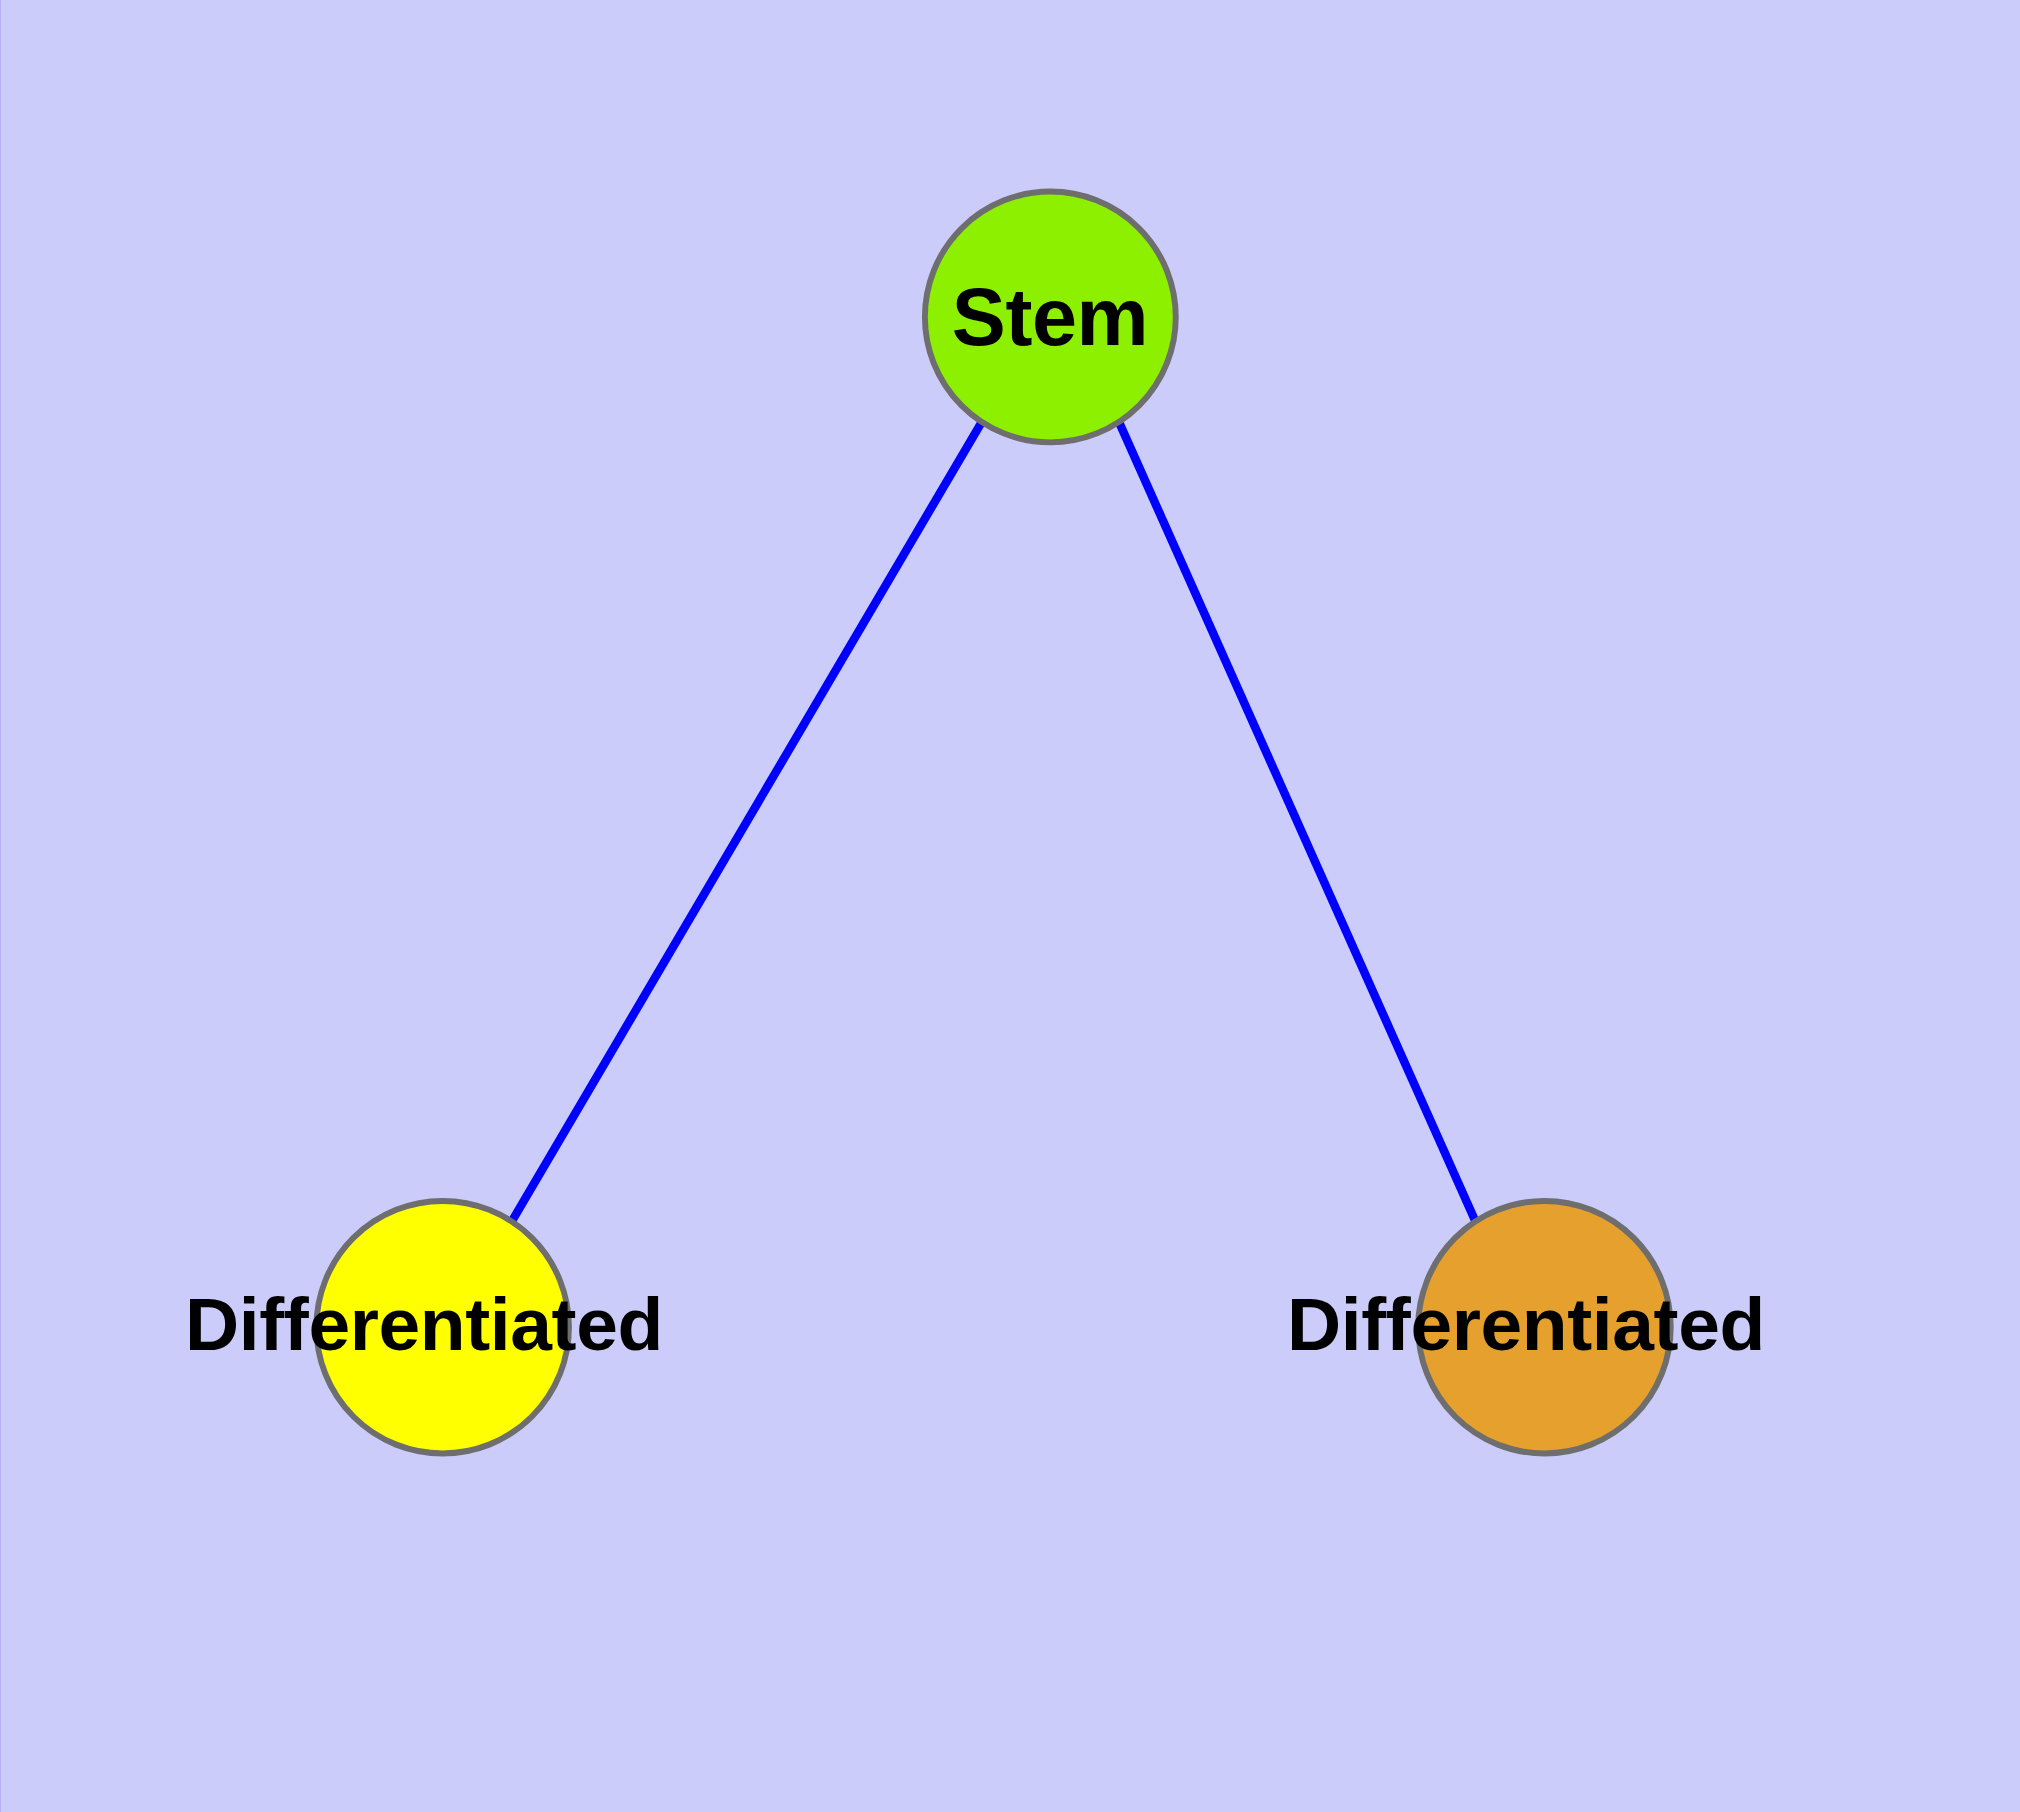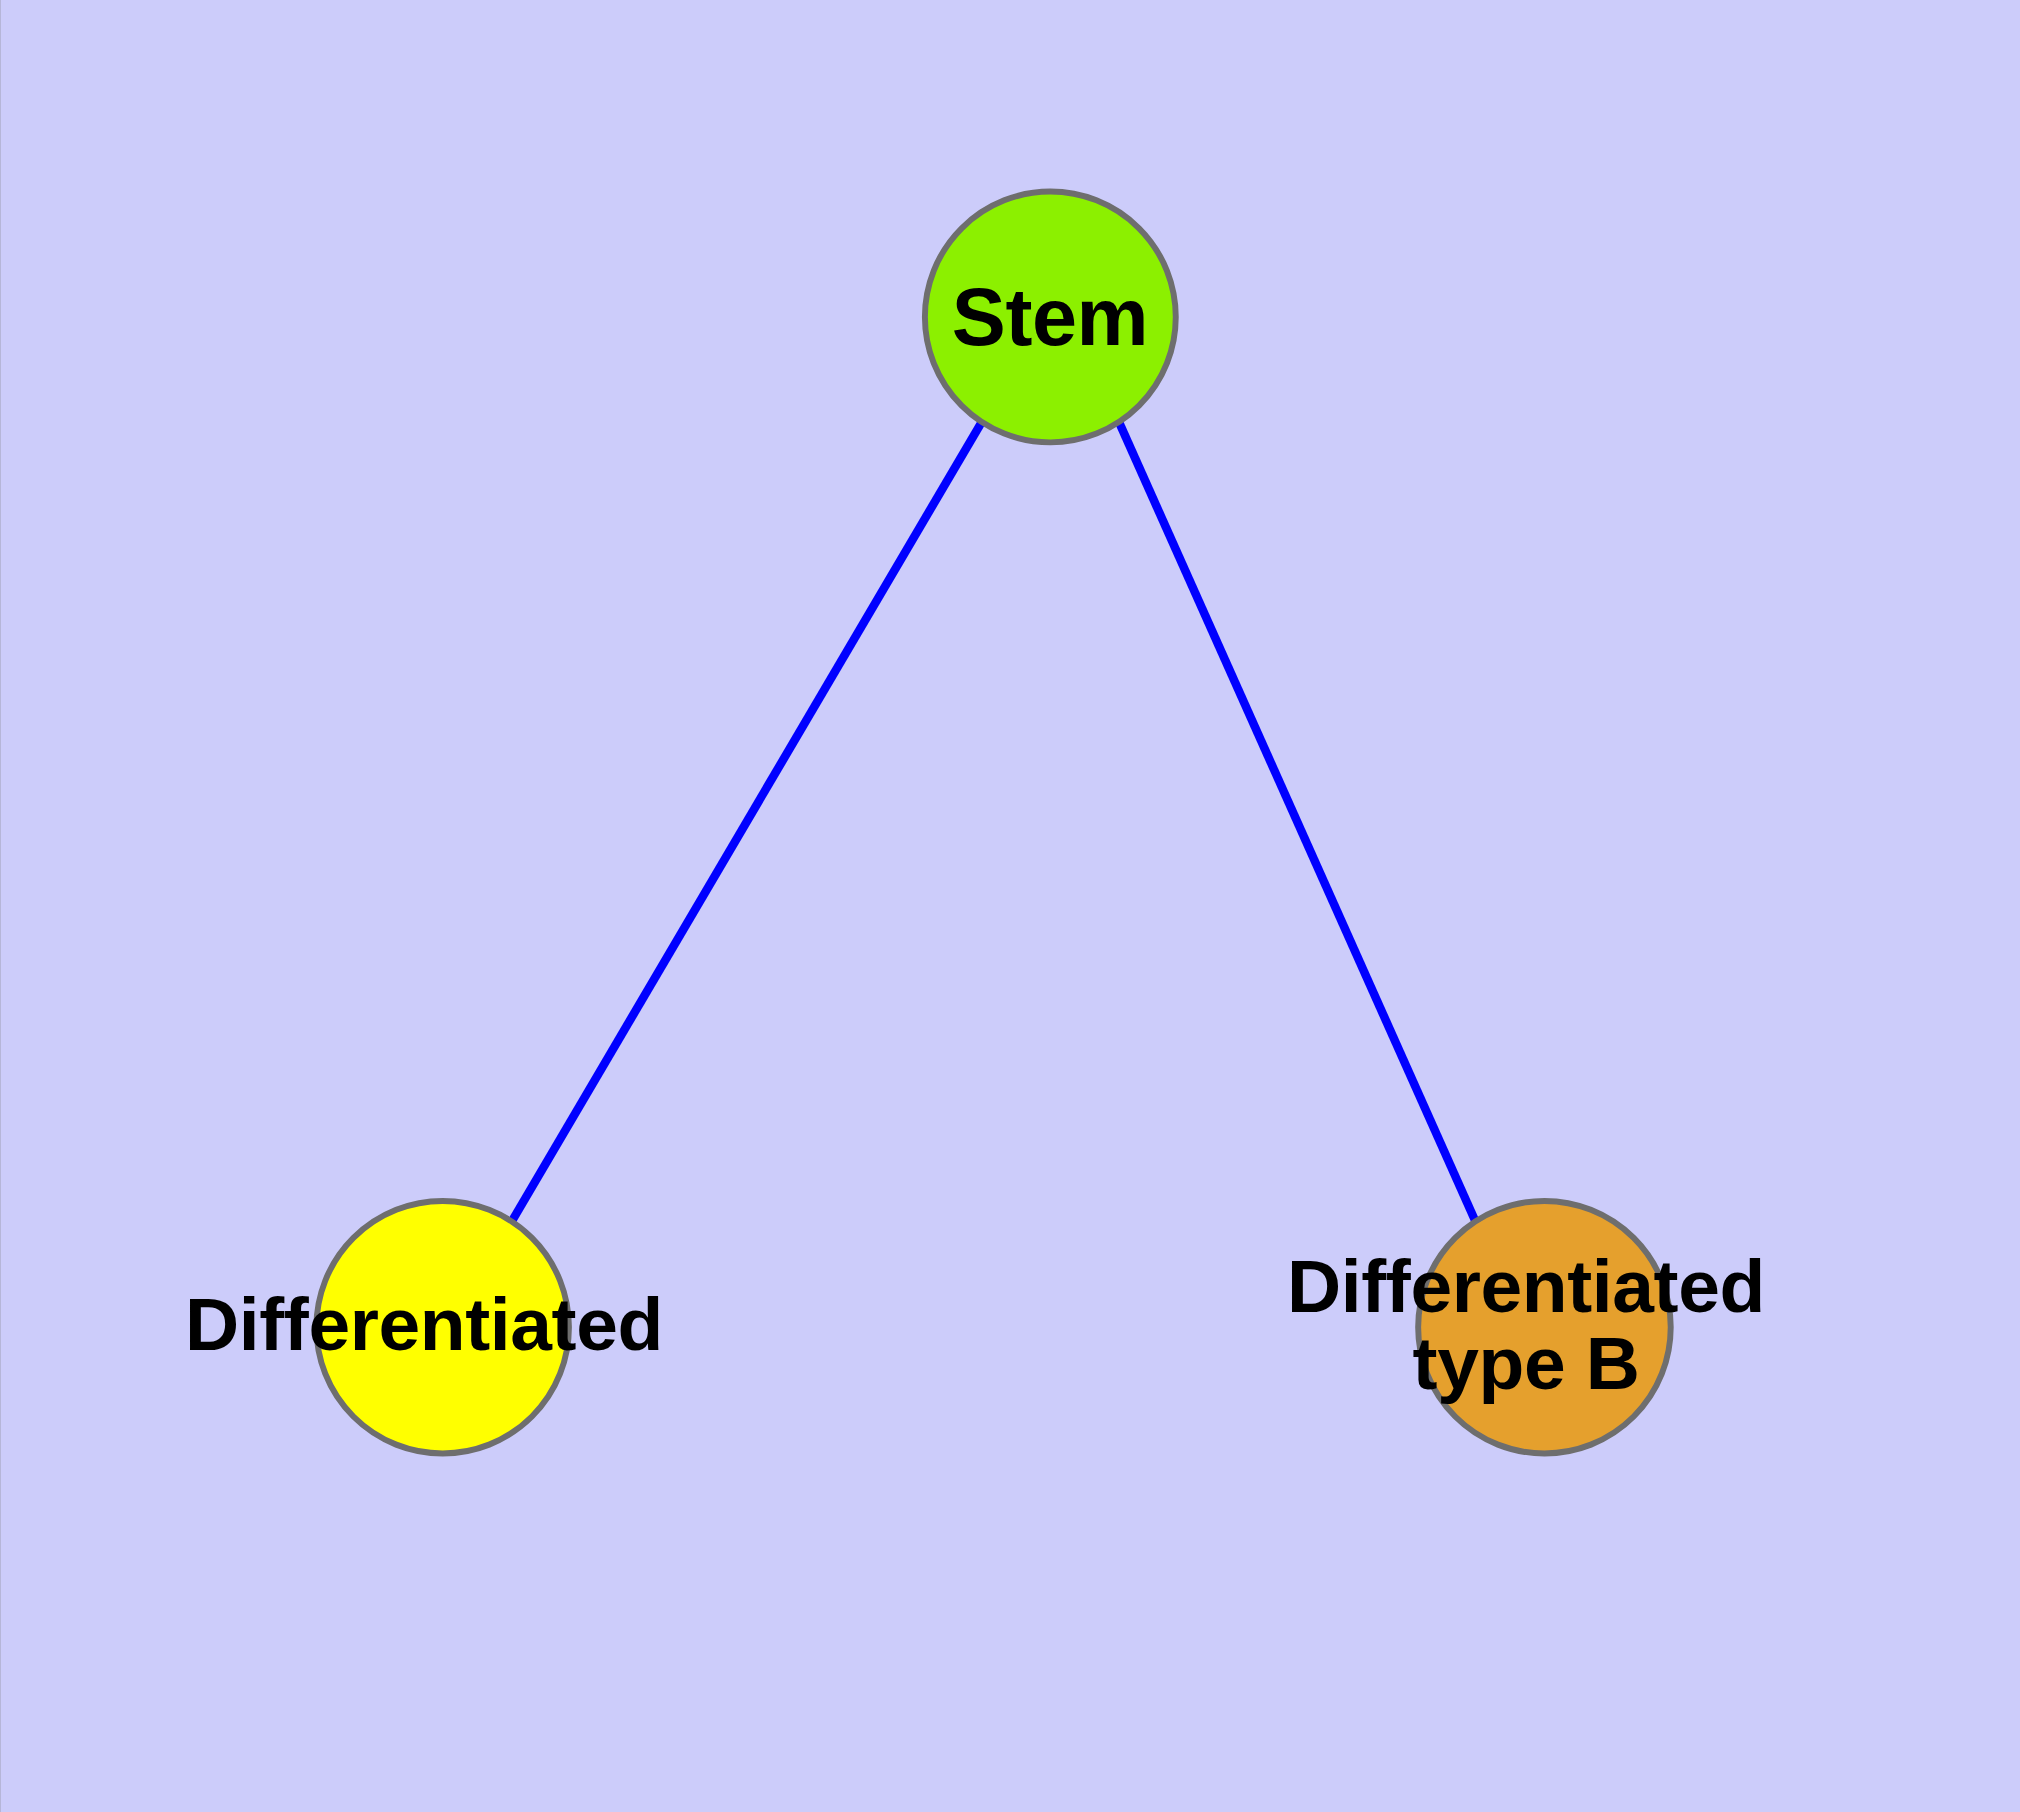--- a/index.html
+++ b/index.html
@@ -10,21 +10,21 @@
   body {
     width: 2021px;
     height: 1812px;
     overflow: hidden;
     font-family: "Liberation Sans", sans-serif;
   }
   #graph-canvas {
     position: relative;
     width: 2021px;
     height: 1812px;
-    background: #737373;
+    background: #8b5cf6;
   }
   #graph-svg {
     position: absolute;
     left: 0;
     top: 0;
     width: 2021px;
     height: 1812px;
     display: block;
   }
   .node-label {
@@ -74,16 +74,16 @@
       <circle cx="1239" cy="374" r="148" fill="#8cf000" stroke="#6e6e6e" stroke-width="7"></circle>
       <circle cx="522" cy="1566" r="149" fill="#ffff00" stroke="#6e6e6e" stroke-width="7"></circle>
       <circle cx="1822" cy="1566" r="149" fill="#e5a02d" stroke="#6e6e6e" stroke-width="7"></circle>
     </g>
   </svg>
 
   <div id="label-stem" class="node-label"><span>Stem</span></div>
 
   <div id="label-diff-a" class="node-label"><span>Differentiated</span><br></div>
 
-  <div id="label-diff-b" class="node-label"><span>Differentiated</span><br><span>type B</span></div>
+  <div id="label-diff-b" class="node-label"><span>Differentiated</span><br></div>
 
 </div>
 
 
 </body></html>

